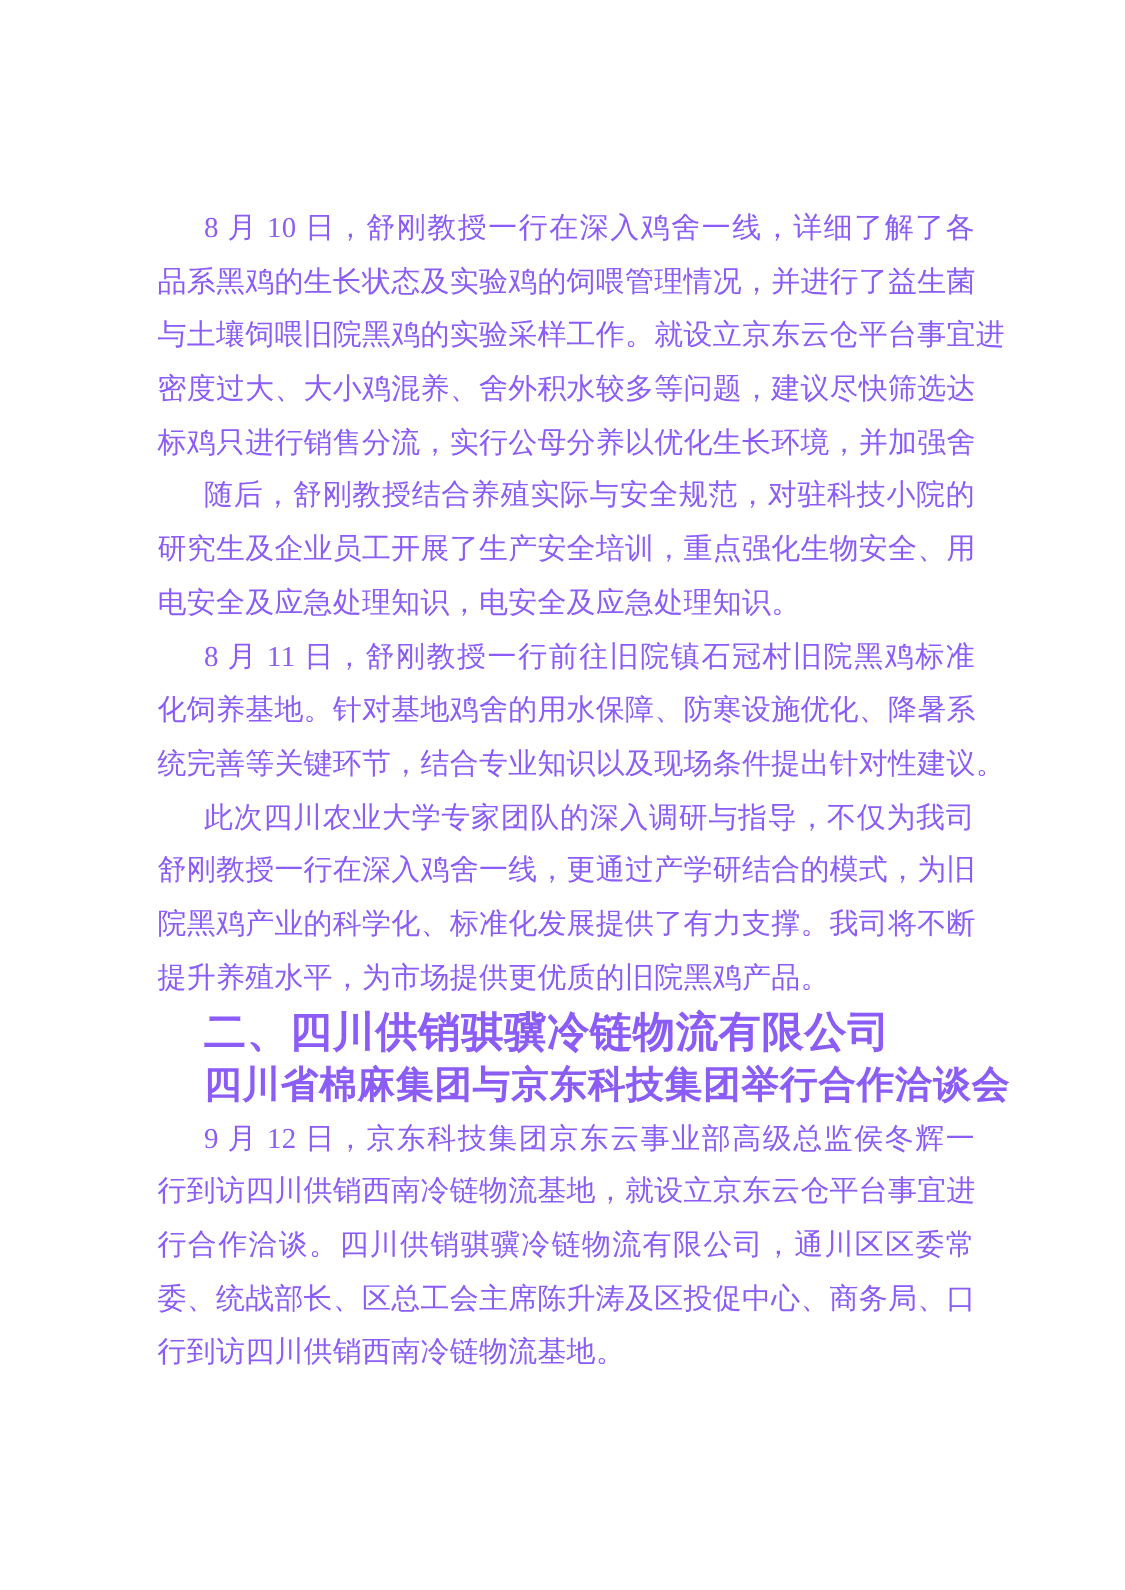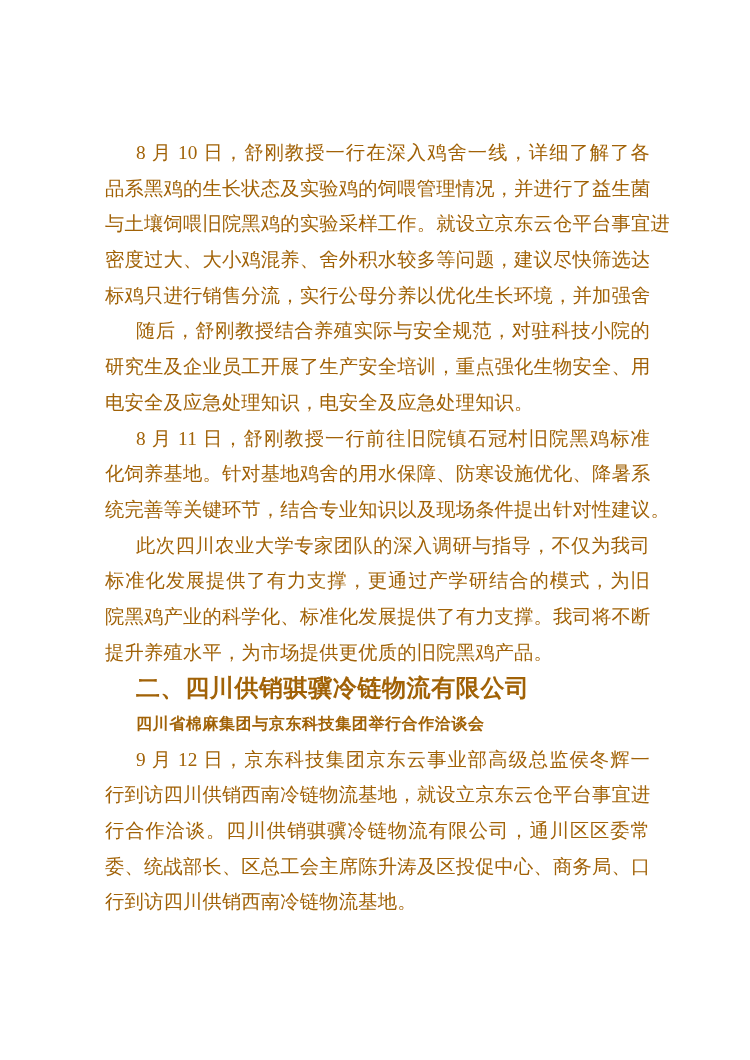--- a/index.html
+++ b/index.html
@@ -7,21 +7,21 @@
     padding: 0;
     background: #ffffff;
   }
   .page {
     position: relative;
     width: 750px;
     height: 1060px;
     background: #ffffff;
     overflow: hidden;
     font-family: "Liberation Serif", "DejaVu Serif", serif;
-    color: #a16207;
+    color: #8b5cf6;
   }
   .content {
     position: absolute;
     left: 105px;
     width: 545px;
     top: 135px;
   }
   .line {
     height: 35.7px;
     line-height: 35.7px;
@@ -40,27 +40,27 @@
     padding-left: 31px;
   }
   .indent.just {
     
     box-sizing: border-box;
     width: 100%;
   }
   .h1 {
     font-family: "Liberation Sans", "DejaVu Sans", sans-serif;
     font-weight: bold;
-    font-size: 24px;
+    font-size: 28px;
     letter-spacing: 0.6px;
   }
   .h2 {
     font-family: "Liberation Serif", "DejaVu Serif", serif;
     font-weight: bold;
-    font-size: 16px;
+    font-size: 25px;
     letter-spacing: 0.6px;
   }
 </style>
 </head>
 <body>
 
 <div class="page">
   <div class="content">
 
     <div class="line indent just">8 月 10 日，舒刚教授一行在深入鸡舍一线，详细了解了各</div>
@@ -71,21 +71,21 @@
 
     <div class="line indent just">随后，舒刚教授结合养殖实际与安全规范，对驻科技小院的</div>
     <div class="line just">研究生及企业员工开展了生产安全培训，重点强化生物安全、用</div>
     <div class="line">电安全及应急处理知识，电安全及应急处理知识。</div>
 
     <div class="line indent just">8 月 11 日，舒刚教授一行前往旧院镇石冠村旧院黑鸡标准</div>
     <div class="line just">化饲养基地。针对基地鸡舍的用水保障、防寒设施优化、降暑系</div>
     <div class="line">统完善等关键环节，结合专业知识以及现场条件提出针对性建议。</div>
 
     <div class="line indent just">此次四川农业大学专家团队的深入调研与指导，不仅为我司</div>
-    <div class="line just">标准化发展提供了有力支撑，更通过产学研结合的模式，为旧</div>
+    <div class="line just">舒刚教授一行在深入鸡舍一线，更通过产学研结合的模式，为旧</div>
     <div class="line just">院黑鸡产业的科学化、标准化发展提供了有力支撑。我司将不断</div>
     <div class="line">提升养殖水平，为市场提供更优质的旧院黑鸡产品。</div>
 
     <div class="line indent h1">二、四川供销骐骥冷链物流有限公司</div>
 
     <div class="line indent h2">四川省棉麻集团与京东科技集团举行合作洽谈会</div>
 
     <div class="line indent just">9 月 12 日，京东科技集团京东云事业部高级总监侯冬辉一</div>
     <div class="line just">行到访四川供销西南冷链物流基地，就设立京东云仓平台事宜进</div>
     <div class="line just">行合作洽谈。四川供销骐骥冷链物流有限公司，通川区区委常</div>

